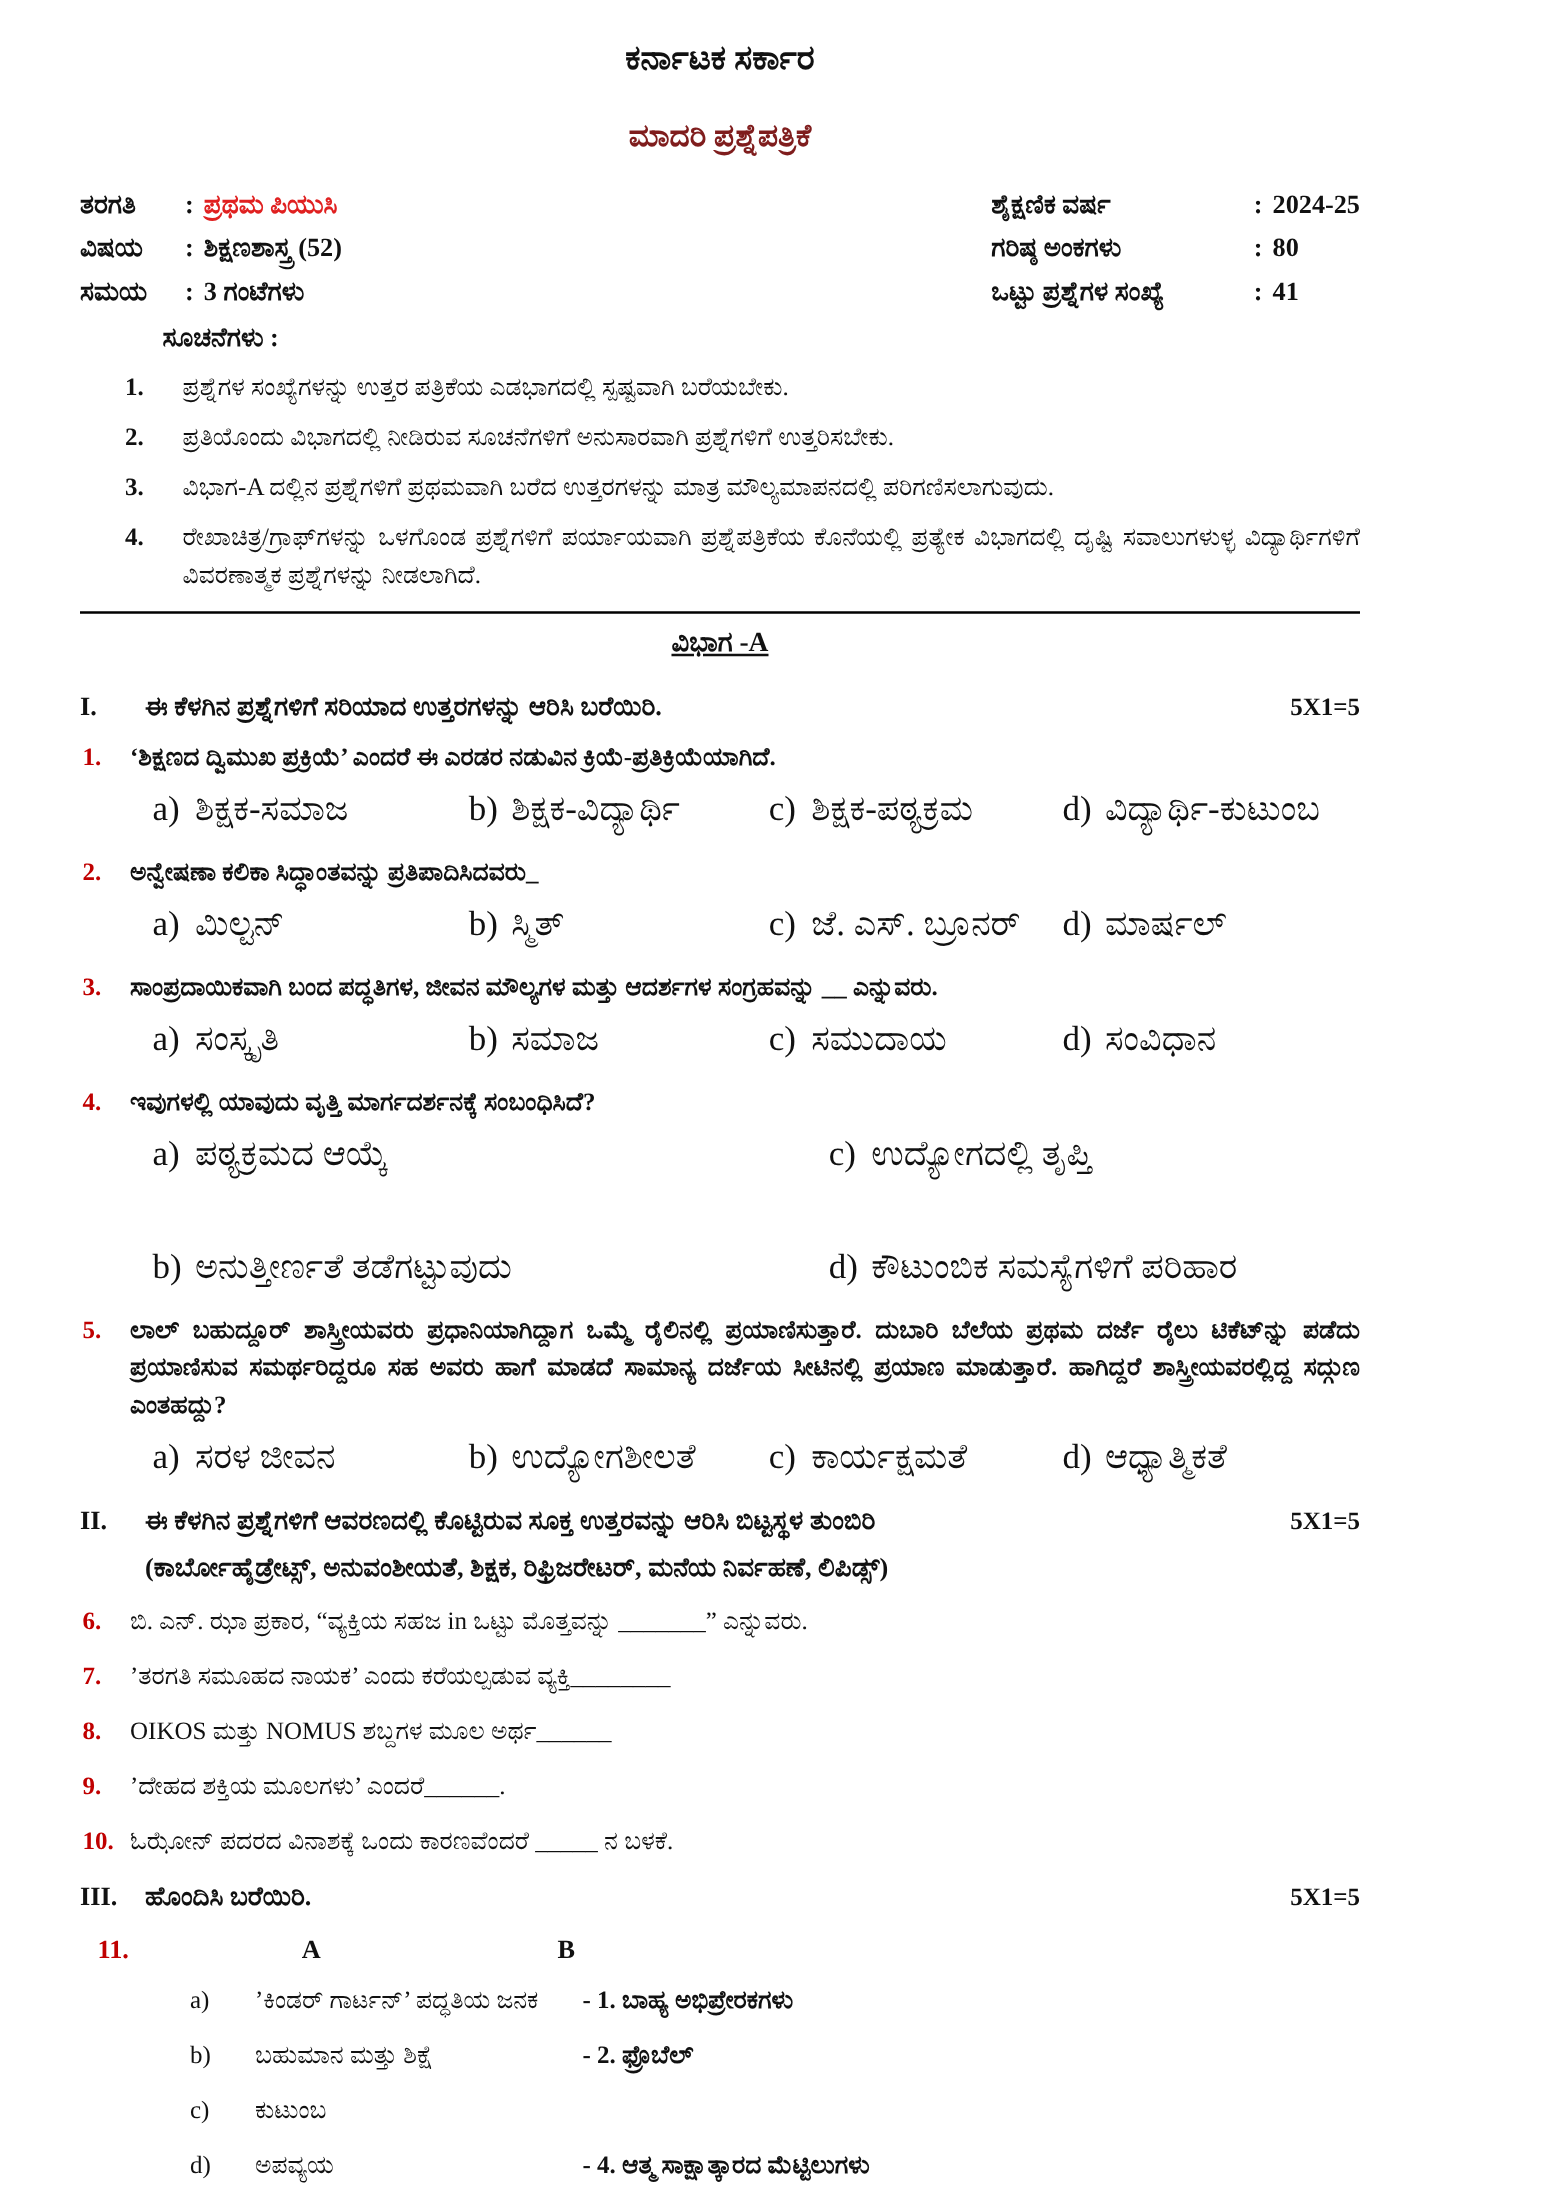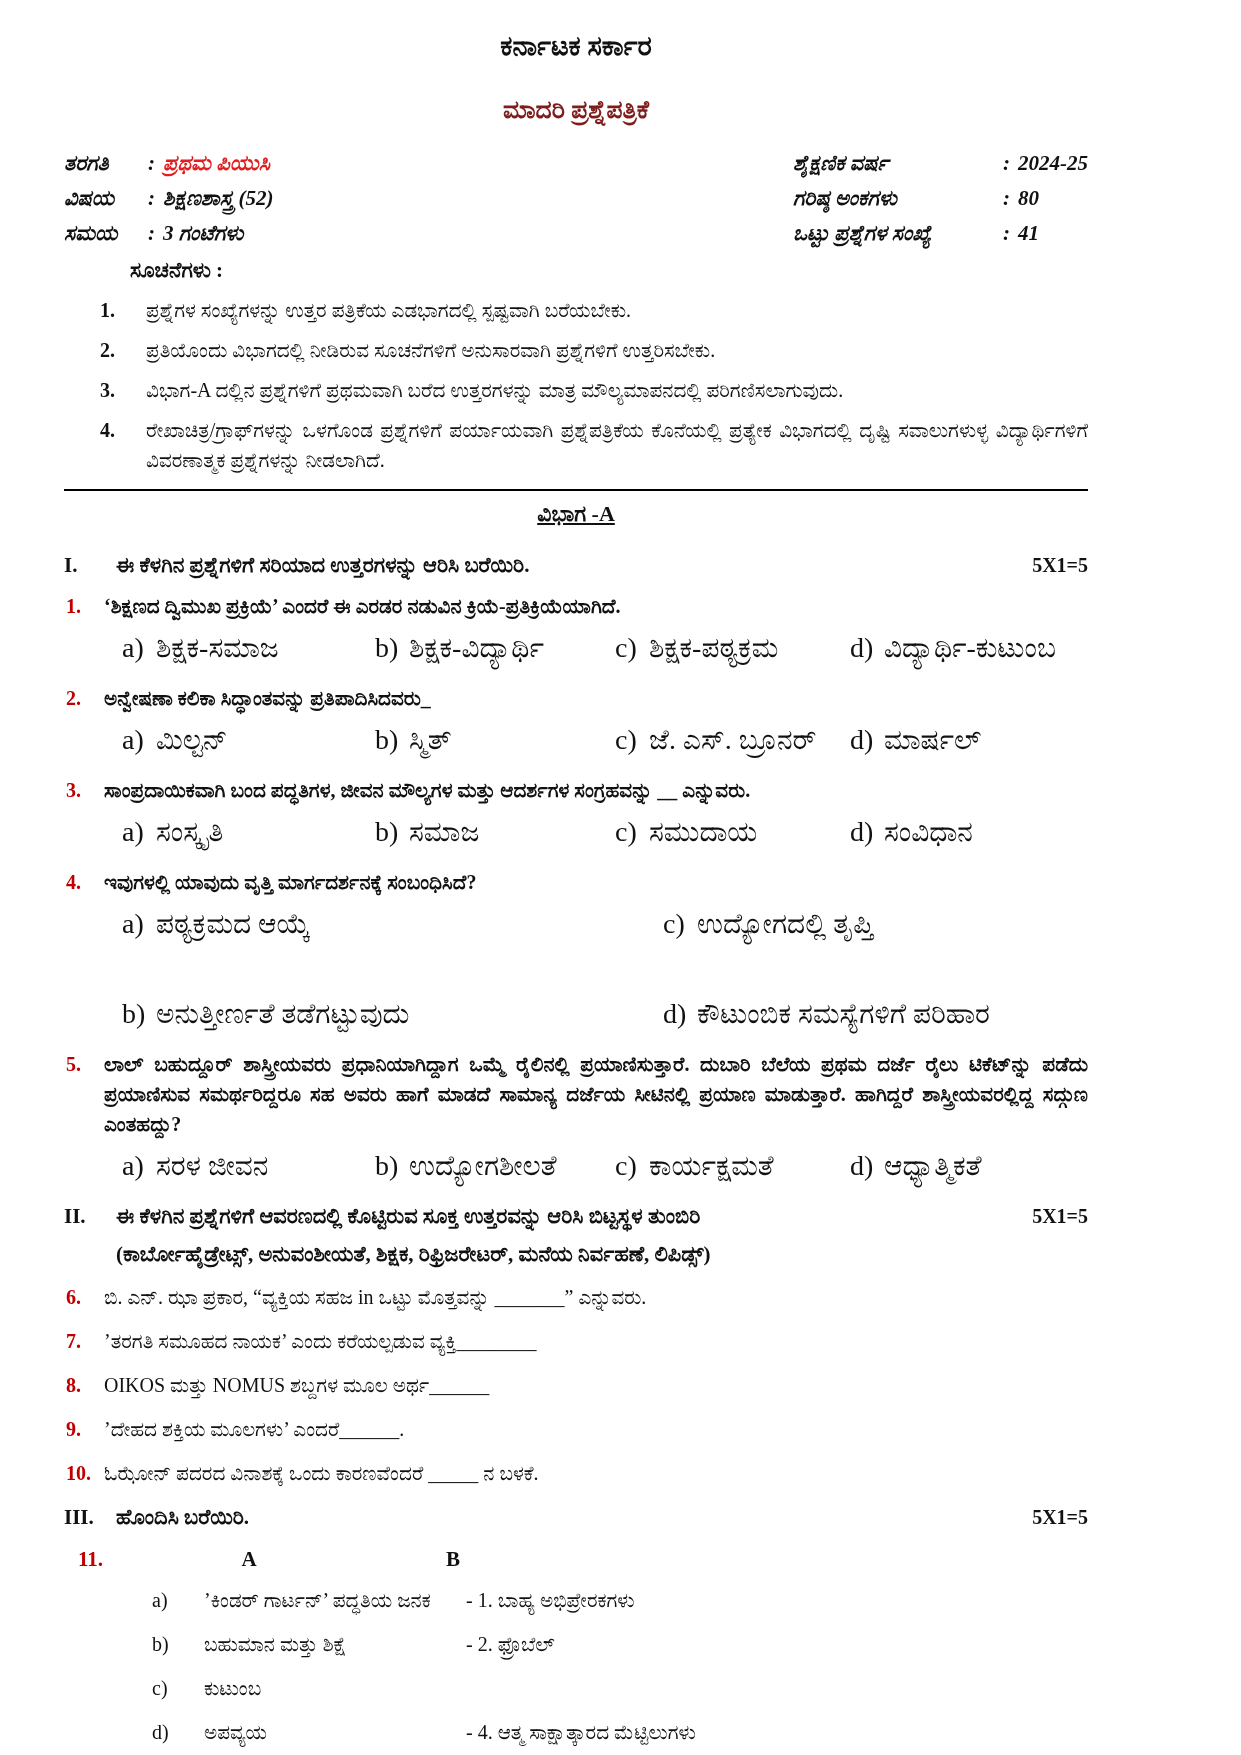--- a/index.html
+++ b/index.html
@@ -15,21 +15,21 @@
   }
   .page { width: 1150px; height: 1755px; padding: 26px 62px 20px 64px; overflow: hidden; }
 
   
   .title { text-align: center; font-weight: bold; }
   .title-gov  { font-size: 27px; margin-bottom: 24px; }
   .title-dept { font-size: 25px; margin-bottom: 22px; }
   .title-paper{ font-size: 25px; color: #7f1d1d; margin-bottom: 18px; }
 
   
-  .meta { display: flex; justify-content: space-between; font-weight: bold; font-size: 21px; font-style: italic; }
+  .meta { display: flex; justify-content: space-between; font-weight: bold; font-size: 21px; }
   .meta-col { display: flex; flex-direction: column; }
   .meta-row { line-height: 35px; white-space: nowrap; }
   .meta-label-l { display: inline-block; min-width: 82px; }
   .meta-label-r { display: inline-block; min-width: 208px; }
   .meta-colon { display: inline-block; margin: 0 8px 0 2px; }
   .value-red { color: #e02020; }
 
   
   .instr-heading { font-weight: bold; font-size: 21px; margin: 4px 0 8px 66px; }
   .instr-item { display: flex; margin: 0 0 10px 36px; }
@@ -73,21 +73,21 @@
   .fill-q { margin-bottom: 14px; }
 
   
   .match-head { display: flex; font-weight: bold; font-size: 21px; margin: 2px 0 10px 0; }
   .match-num { color: #c00000; width: 60px; flex: 0 0 60px; padding-left: 14px; }
   .match-a-head { width: 250px; flex: 0 0 250px; text-align: center; }
   .match-b-head { padding-left: 72px; }
   .match-row { display: flex; margin-bottom: 14px; font-size: 20px; }
   .match-letter { width: 52px; flex: 0 0 52px; padding-left: 88px; box-sizing: content-box; }
   .match-a { width: 262px; flex: 0 0 262px; }
-  .match-b { flex: 1; }
+  .match-b { flex: 1; font-weight: bold; }
 </style>
 </head>
 <body>
 
 <div class="page">
 
   <div class="title title-gov">ಕರ್ನಾಟಕ ಸರ್ಕಾರ</div>
   <div class="title title-paper">ಮಾದರಿ ಪ್ರಶ್ನೆಪತ್ರಿಕೆ</div>
 
   <div class="meta">

